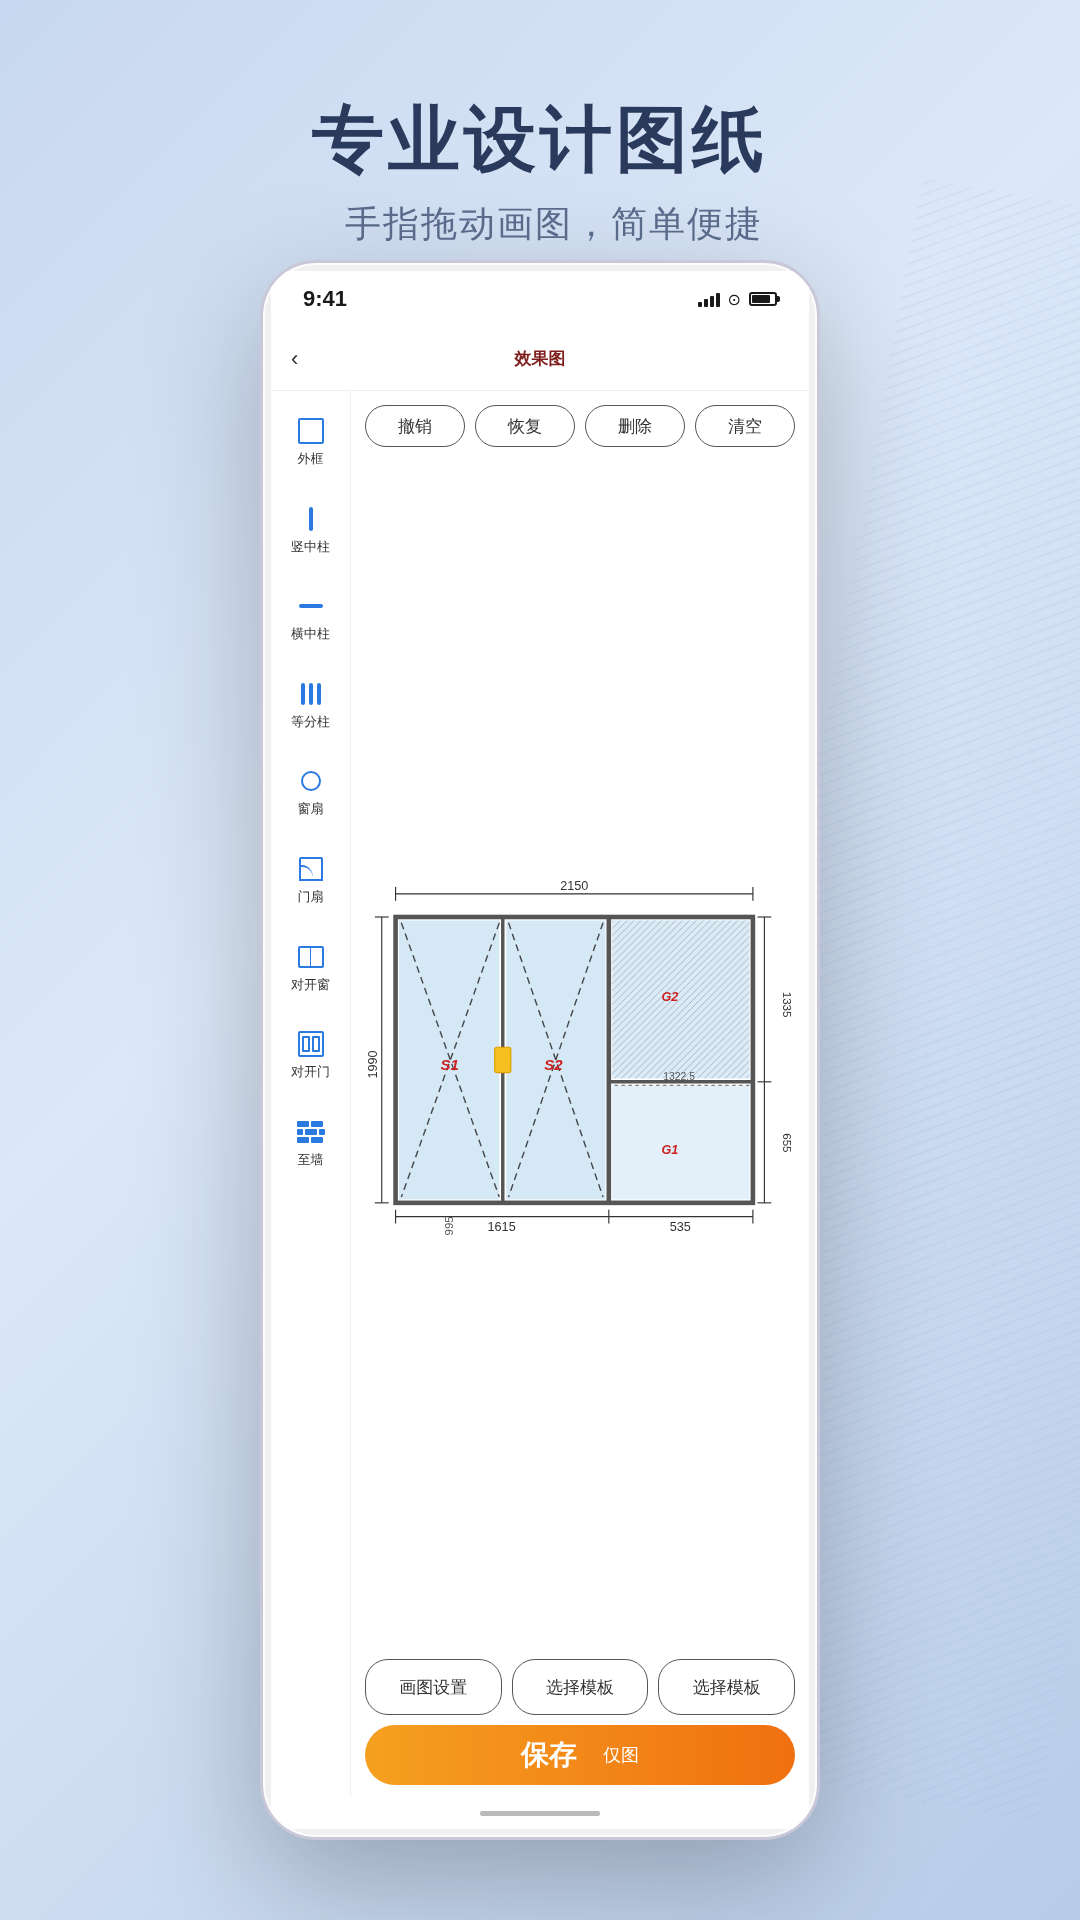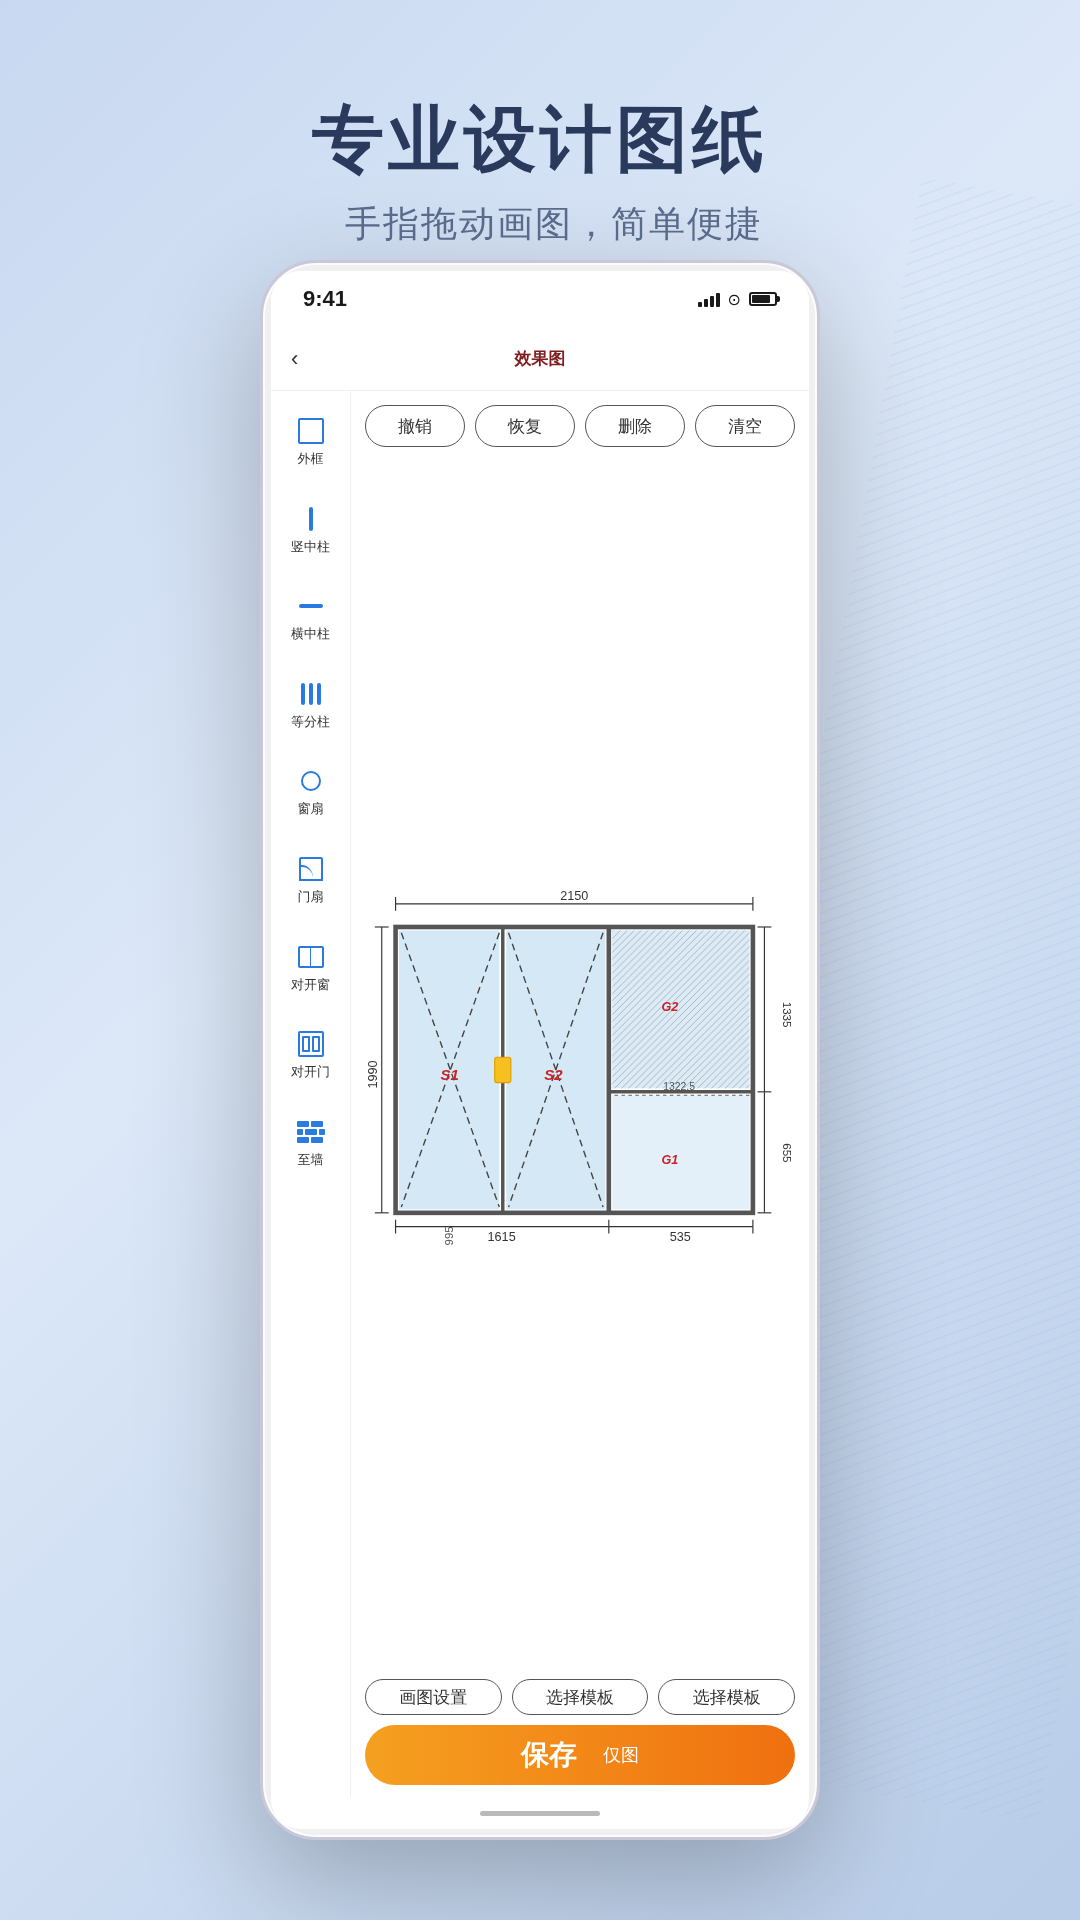--- a/index.html
+++ b/index.html
@@ -67,21 +67,21 @@
       background: #f0f0f0;
       border-radius: 56px;
       box-shadow: 0 40px 120px rgba(0,0,0,0.25), inset 0 0 0 2px rgba(255,255,255,0.8);
       overflow: hidden;
       border: 3px solid #c8c8d8;
     }
     .phone-inner {
       position: absolute;
       top: 8px; left: 8px; right: 8px; bottom: 8px;
       background: #ffffff;
-      border-radius: 30px;
+      border-radius: 9px;
       overflow: hidden;
       display: flex;
       flex-direction: column;
     }
 
     
     .status-bar {
       height: 56px;
       background: #fff;
       display: flex;
@@ -347,21 +347,21 @@
 
     
     .bottom-toolbar {
       display: flex;
       gap: 10px;
       padding: 10px 14px;
       flex-shrink: 0;
     }
     .bottom-btn {
       flex: 1;
-      height: 36px;
+      height: 56px;
       border: 1.5px solid #555;
       border-radius: 23px;
       background: #fff;
       font-size: 17px;
       color: #333;
       display: flex;
       align-items: center;
       justify-content: center;
       cursor: pointer;
     }

